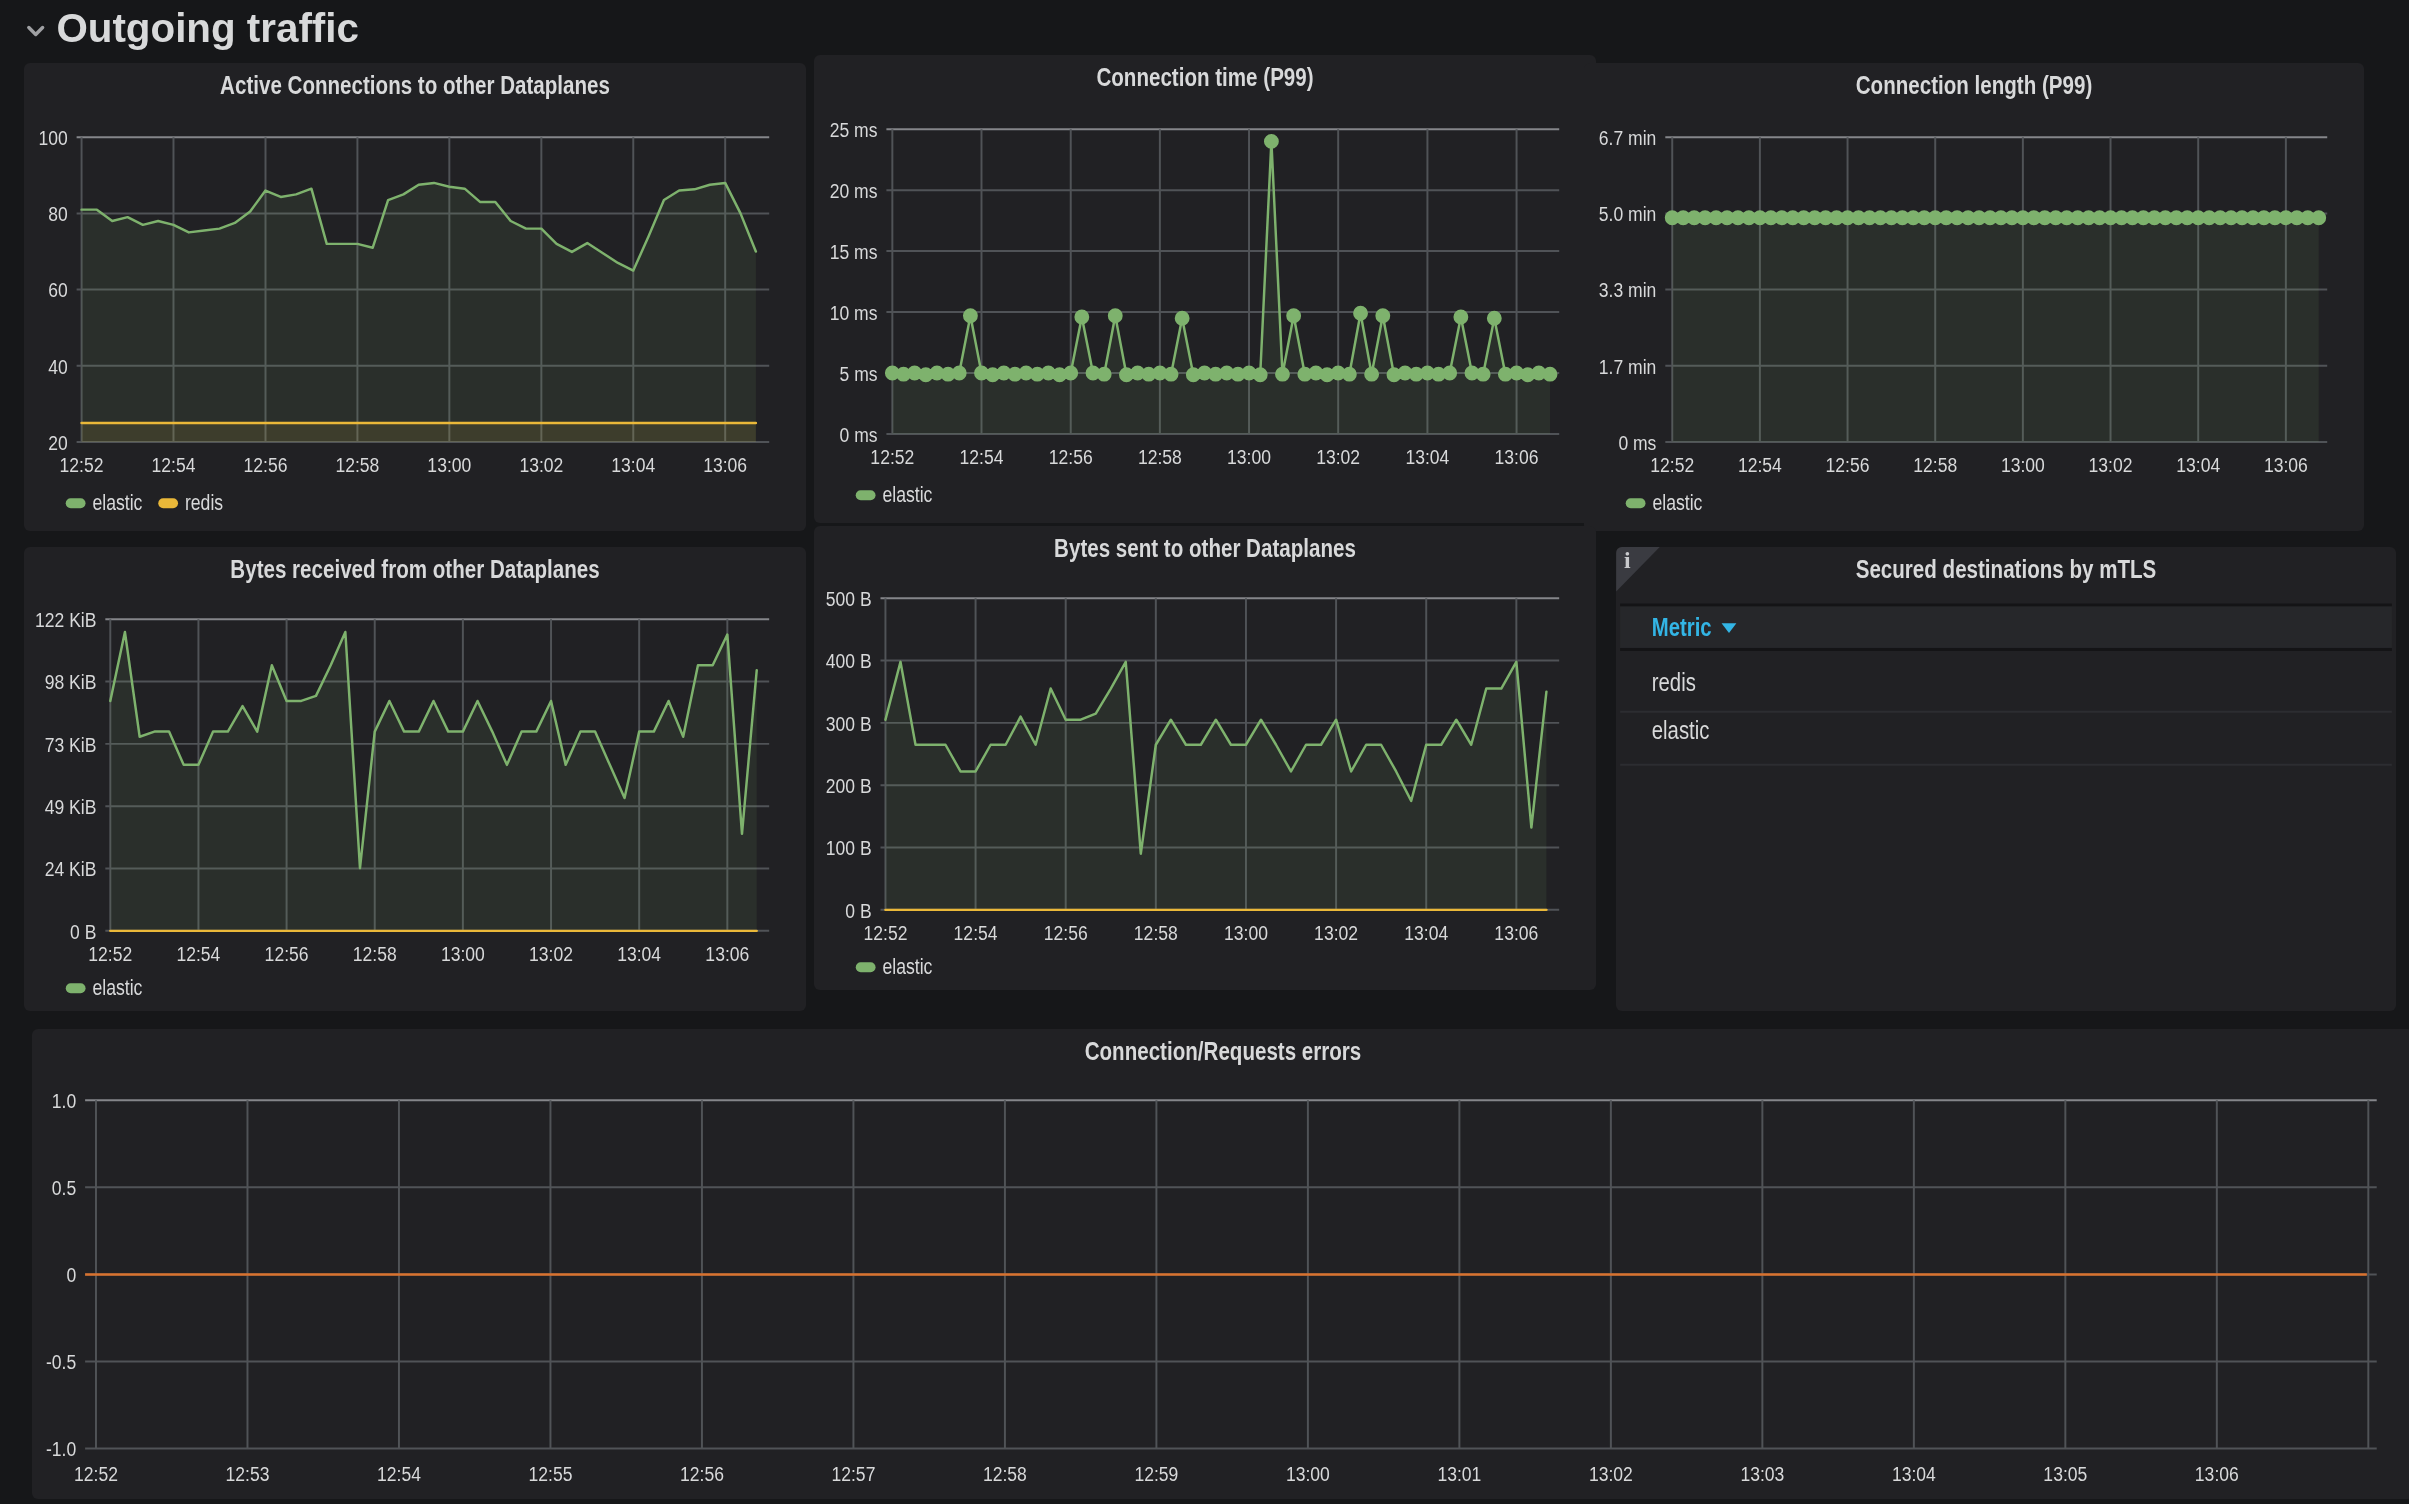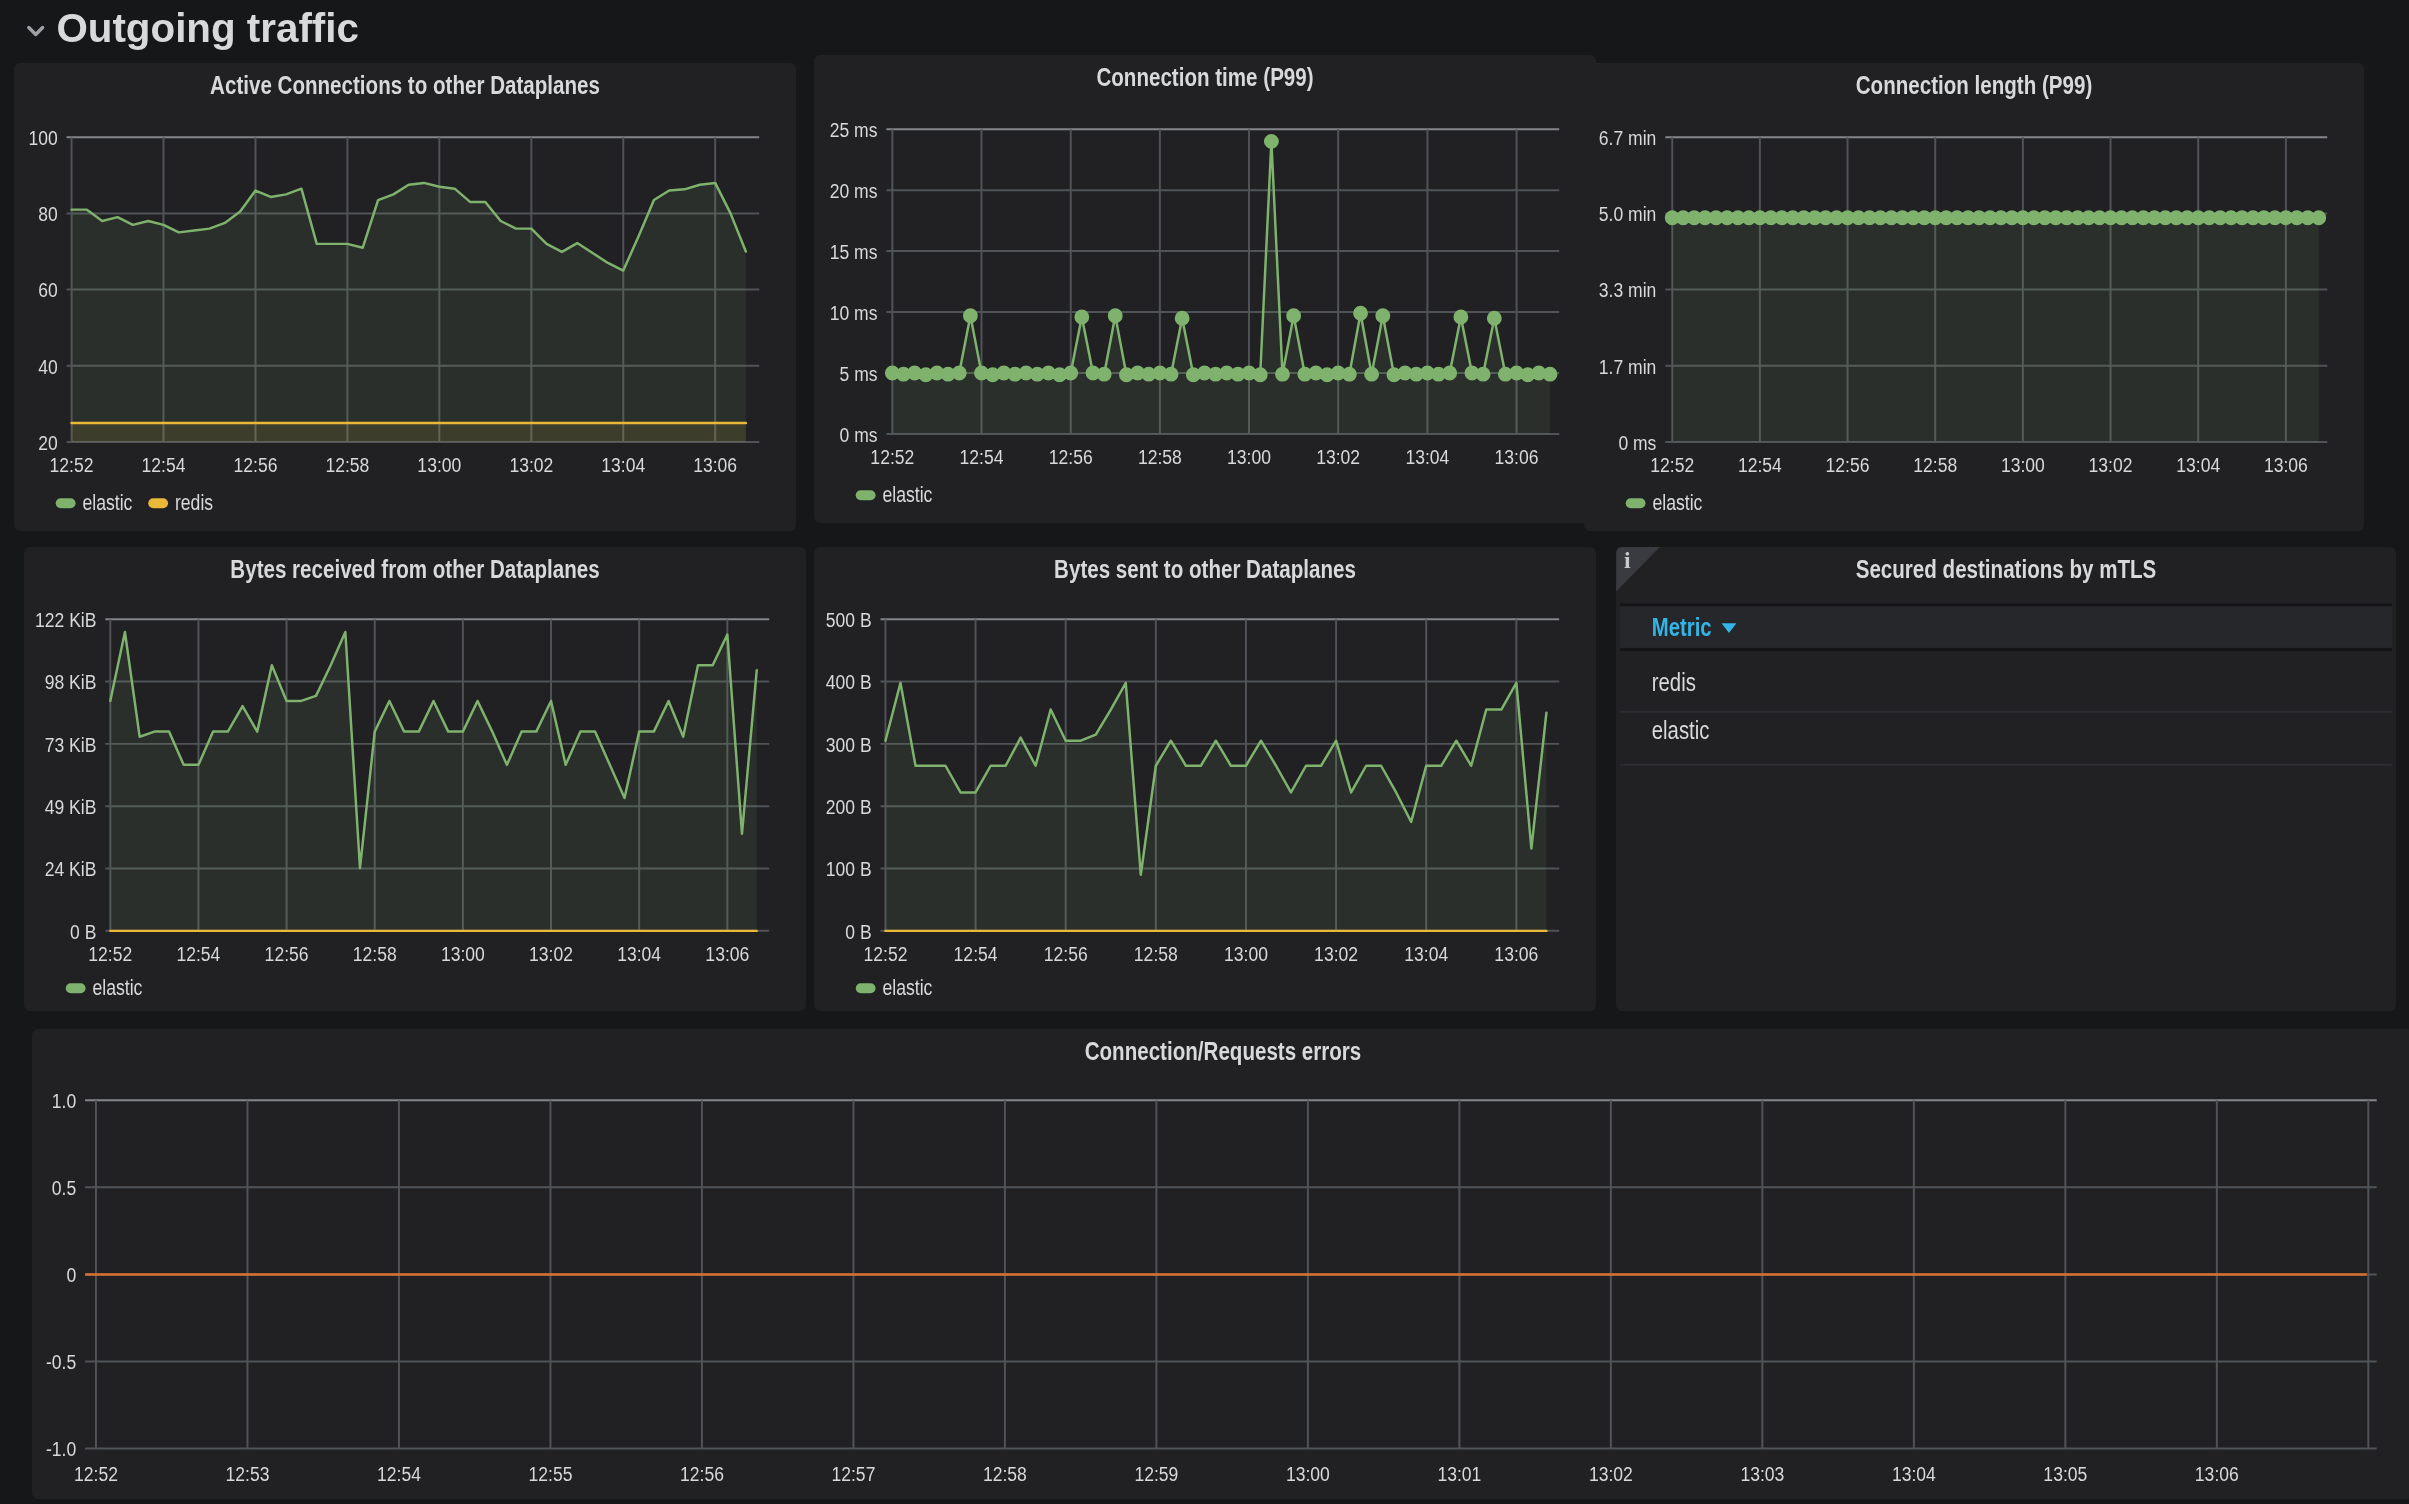--- a/index.html
+++ b/index.html
@@ -2,21 +2,21 @@
 <html><head><meta charset="utf-8"><style>
 html,body{margin:0;padding:0;background:#161719;width:2410px;height:1505px;overflow:hidden;font-family:"Liberation Sans",sans-serif;}
 .panel{position:absolute;background:#212124;border-radius:6px;overflow:hidden;}
 .rowtitle{position:absolute;left:0;top:0;width:792px;height:63px;}
 </style></head>
 <body>
 <svg class="rowtitle" width="792" height="63" viewBox="0 0 800 64">
 <path d="M27 28 L34 35 L41 28" stroke="#9fa0a3" stroke-width="3.5" fill="none" stroke-linecap="round" stroke-linejoin="round"></path>
 <text x="55" y="43" font-size="41" font-weight="bold" fill="#d8d9da">Outgoing traffic</text>
 </svg>
-<div class="panel" style="left:14px;top:63px;width:782px;height:468px"><svg width="782" height="468" viewBox="0 0 790 473">
+<div class="panel" style="left:24px;top:63px;width:782px;height:468px"><svg width="782" height="468" viewBox="0 0 790 473">
       <text x="395" y="31" text-anchor="middle" font-size="26" font-weight="bold" fill="#d8d9da" textLength="394" lengthAdjust="spacingAndGlyphs">Active Connections to other Dataplanes</text>
 <line x1="53" y1="75" x2="753" y2="75" stroke="#85868a" stroke-width="2"></line>
 <text x="44" y="83" text-anchor="end" font-size="21" fill="#d8d9da" textLength="29.6" lengthAdjust="spacingAndGlyphs">100</text>
 <line x1="53" y1="152" x2="753" y2="152" stroke="#505357" stroke-width="2"></line>
 <text x="44" y="160" text-anchor="end" font-size="21" fill="#d8d9da" textLength="19.7" lengthAdjust="spacingAndGlyphs">80</text>
 <line x1="53" y1="229" x2="753" y2="229" stroke="#505357" stroke-width="2"></line>
 <text x="44" y="237" text-anchor="end" font-size="21" fill="#d8d9da" textLength="19.7" lengthAdjust="spacingAndGlyphs">60</text>
 <line x1="53" y1="306" x2="753" y2="306" stroke="#505357" stroke-width="2"></line>
 <text x="44" y="314" text-anchor="end" font-size="21" fill="#d8d9da" textLength="19.7" lengthAdjust="spacingAndGlyphs">40</text>
 <line x1="53" y1="383" x2="753" y2="383" stroke="#505357" stroke-width="2"></line>
@@ -145,21 +145,21 @@
 <line x1="621.6" y1="73" x2="621.6" y2="388" stroke="#505357" stroke-width="2"></line>
 <text x="621.6" y="418" text-anchor="middle" font-size="21" fill="#d8d9da" textLength="44.4" lengthAdjust="spacingAndGlyphs">13:04</text>
 <line x1="710.7" y1="73" x2="710.7" y2="388" stroke="#505357" stroke-width="2"></line>
 <text x="710.7" y="418" text-anchor="middle" font-size="21" fill="#d8d9da" textLength="44.4" lengthAdjust="spacingAndGlyphs">13:06</text>
 <polygon points="87,155.6 101.8,85.9 116.7,191.8 131.6,186.6 146.4,186.6 161.2,220.2 176.1,220.2 190.9,186.6 205.8,186.6 220.7,160.8 235.5,186.6 250.3,119.5 265.2,155.6 280,155.6 294.9,150.5 309.8,119.5 324.6,85.9 339.4,324.7 354.3,186.6 369.1,155.6 384,186.6 398.8,186.6 413.7,155.6 428.6,186.6 443.4,186.6 458.2,155.6 473.1,186.6 487.9,220.2 502.8,186.6 517.6,186.6 532.5,155.6 547.3,220.2 562.2,186.6 577,186.6 591.9,220.2 606.8,253.7 621.6,186.6 636.4,186.6 651.3,155.6 666.1,191.8 681,119.5 695.9,119.5 710.7,88.5 725.5,289.9 740.4,124.6 740.4,388 87,388" fill="rgba(126,178,109,0.10)" stroke="none"></polygon>
 <polyline points="87,155.6 101.8,85.9 116.7,191.8 131.6,186.6 146.4,186.6 161.2,220.2 176.1,220.2 190.9,186.6 205.8,186.6 220.7,160.8 235.5,186.6 250.3,119.5 265.2,155.6 280,155.6 294.9,150.5 309.8,119.5 324.6,85.9 339.4,324.7 354.3,186.6 369.1,155.6 384,186.6 398.8,186.6 413.7,155.6 428.6,186.6 443.4,186.6 458.2,155.6 473.1,186.6 487.9,220.2 502.8,186.6 517.6,186.6 532.5,155.6 547.3,220.2 562.2,186.6 577,186.6 591.9,220.2 606.8,253.7 621.6,186.6 636.4,186.6 651.3,155.6 666.1,191.8 681,119.5 695.9,119.5 710.7,88.5 725.5,289.9 740.4,124.6" fill="none" stroke="#7eb26d" stroke-width="2.5" stroke-linejoin="round" stroke-linecap="round"></polyline>
 <polyline points="87,388 740.4,388" fill="none" stroke="#eab839" stroke-width="2.5" stroke-linejoin="round" stroke-linecap="round"></polyline>
 <rect x="42" y="441" width="20" height="10" rx="5" fill="#7eb26d"></rect>
 <text x="69" y="453" font-size="22" fill="#d8d9da" textLength="50.5" lengthAdjust="spacingAndGlyphs">elastic</text>
     </svg></div>
-<div class="panel" style="left:814px;top:547px;width:782px;height:464px"><svg width="782" height="464" viewBox="0 0 790 469">
+<div class="panel" style="left:814px;top:526px;width:782px;height:464px"><svg width="782" height="464" viewBox="0 0 790 469">
       <text x="395" y="31" text-anchor="middle" font-size="26" font-weight="bold" fill="#d8d9da" textLength="305" lengthAdjust="spacingAndGlyphs">Bytes sent to other Dataplanes</text>
 <line x1="67" y1="73" x2="753" y2="73" stroke="#85868a" stroke-width="2"></line>
 <text x="58" y="81" text-anchor="end" font-size="21" fill="#d8d9da" textLength="46.3" lengthAdjust="spacingAndGlyphs">500 B</text>
 <line x1="67" y1="136" x2="753" y2="136" stroke="#505357" stroke-width="2"></line>
 <text x="58" y="144" text-anchor="end" font-size="21" fill="#d8d9da" textLength="46.3" lengthAdjust="spacingAndGlyphs">400 B</text>
 <line x1="67" y1="199" x2="753" y2="199" stroke="#505357" stroke-width="2"></line>
 <text x="58" y="207" text-anchor="end" font-size="21" fill="#d8d9da" textLength="46.3" lengthAdjust="spacingAndGlyphs">300 B</text>
 <line x1="67" y1="262" x2="753" y2="262" stroke="#505357" stroke-width="2"></line>
 <text x="58" y="270" text-anchor="end" font-size="21" fill="#d8d9da" textLength="46.3" lengthAdjust="spacingAndGlyphs">200 B</text>
 <line x1="67" y1="325" x2="753" y2="325" stroke="#505357" stroke-width="2"></line>

